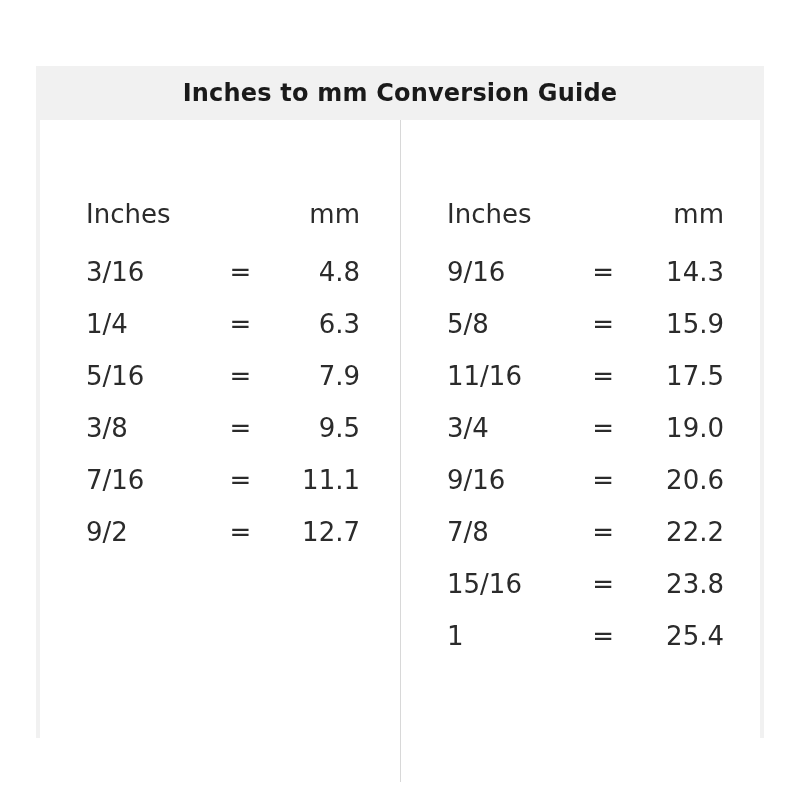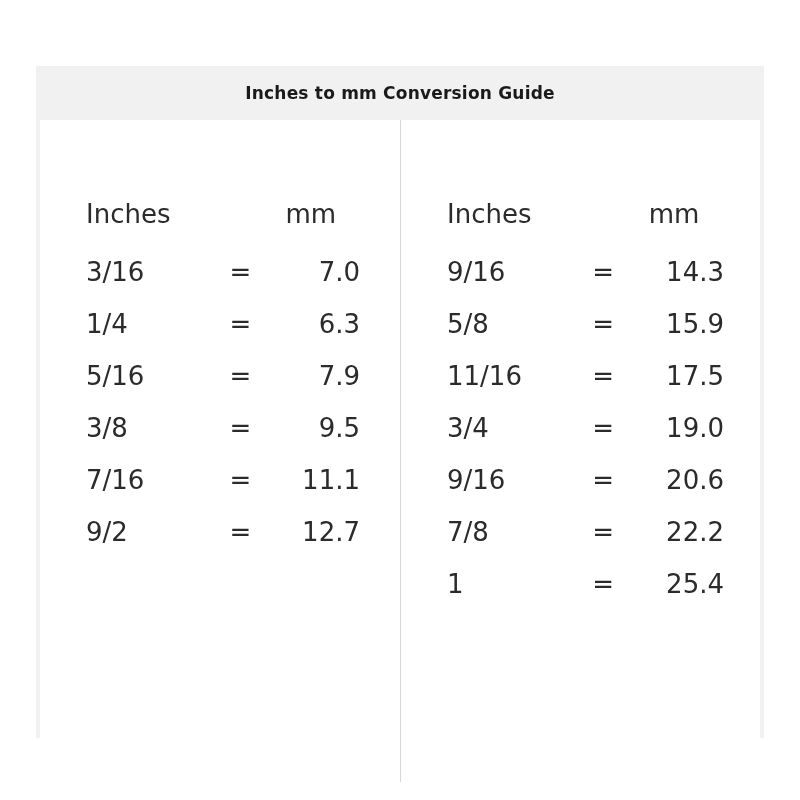--- a/index.html
+++ b/index.html
@@ -37,21 +37,21 @@
     width: 100%;
     height: 54px;
     display: flex;
     align-items: center;
     justify-content: center;
   }
 
   .title-text {
     font-family: "DejaVu Sans", sans-serif;
     font-weight: bold;
-    font-size: 17px;
+    font-size: 24px;
     color: #1a1a1a;
     letter-spacing: 0.2px;
     white-space: nowrap;
   }
 
   
   .panel {
     position: absolute;
     left: 4px;
     top: 54px;
@@ -108,21 +108,21 @@
     text-align: left;
     font-weight: normal;
     padding-bottom: 6px;
   }
 
   table.conv th.h-blank {
     width: 42px;
   }
 
   table.conv th.h-mm {
-    text-align: center;
+    text-align: right;
     font-weight: normal;
     padding-bottom: 6px;
     padding-right: 12px;
   }
 
   table.conv td.c-inches {
     text-align: left;
     white-space: nowrap;
   }
 
@@ -157,21 +157,21 @@
               <tr>
                 <th class="h-inches">Inches</th>
                 <th class="h-blank"></th>
                 <th class="h-mm">mm</th>
               </tr>
             </thead>
             <tbody>
               <tr>
                 <td class="c-inches">3/16</td>
                 <td class="c-eq">=</td>
-                <td class="c-mm">7.0</td>
+                <td class="c-mm">4.8</td>
               </tr>
               <tr>
                 <td class="c-inches">1/4</td>
                 <td class="c-eq">=</td>
                 <td class="c-mm">6.3</td>
               </tr>
               <tr>
                 <td class="c-inches">5/16</td>
                 <td class="c-eq">=</td>
                 <td class="c-mm">7.9</td>
@@ -229,20 +229,25 @@
                 <td class="c-inches">9/16</td>
                 <td class="c-eq">=</td>
                 <td class="c-mm">20.6</td>
               </tr>
               <tr>
                 <td class="c-inches">7/8</td>
                 <td class="c-eq">=</td>
                 <td class="c-mm">22.2</td>
               </tr>
               <tr>
+                <td class="c-inches">15/16</td>
+                <td class="c-eq">=</td>
+                <td class="c-mm">23.8</td>
+              </tr>
+              <tr>
                 <td class="c-inches">1</td>
                 <td class="c-eq">=</td>
                 <td class="c-mm">25.4</td>
               </tr>
             </tbody>
           </table>
         </div>
 
       </div>
     </div>

